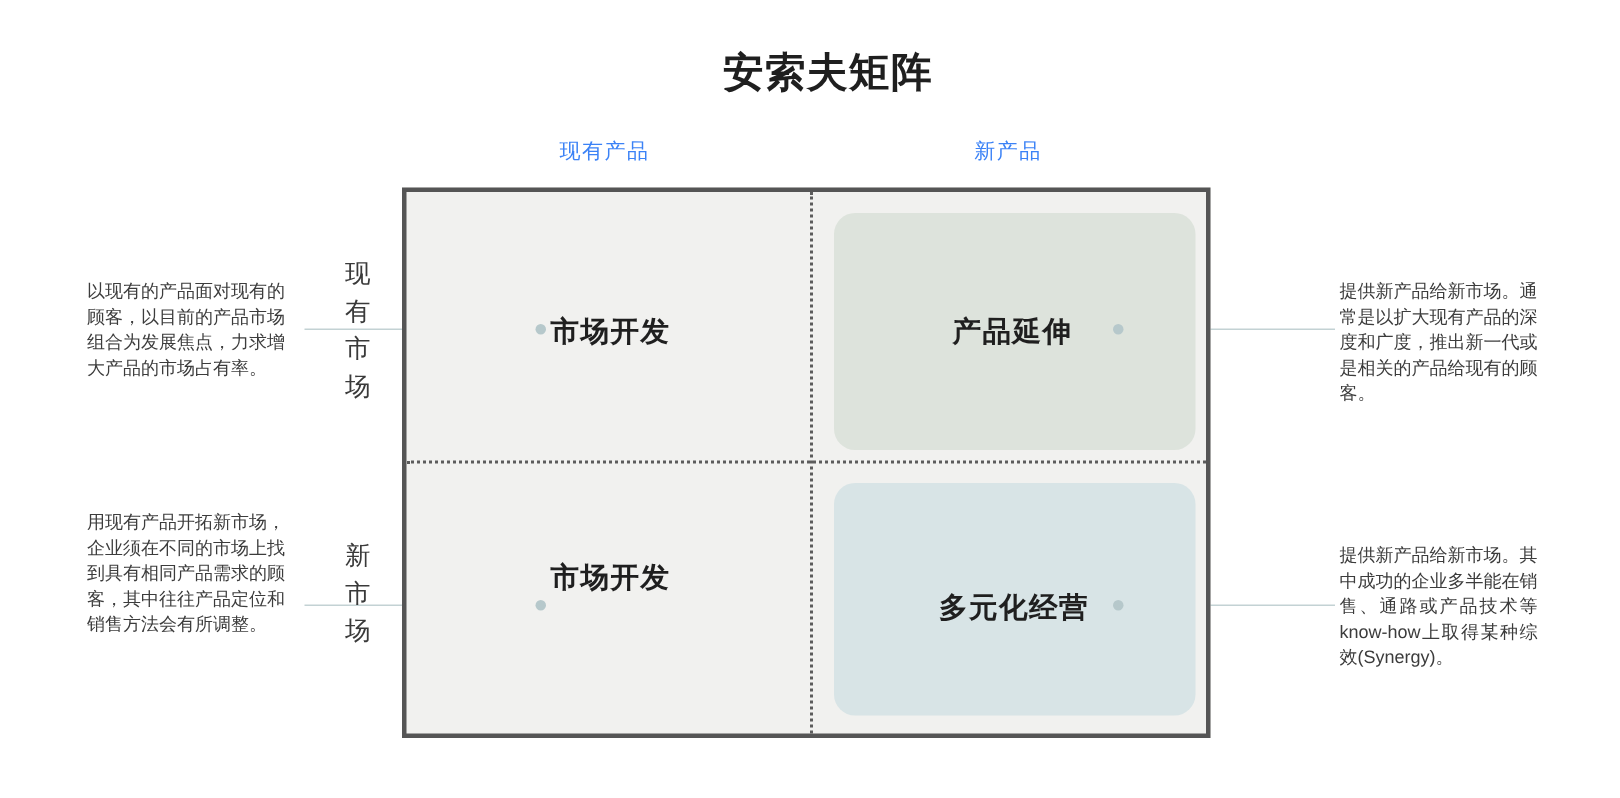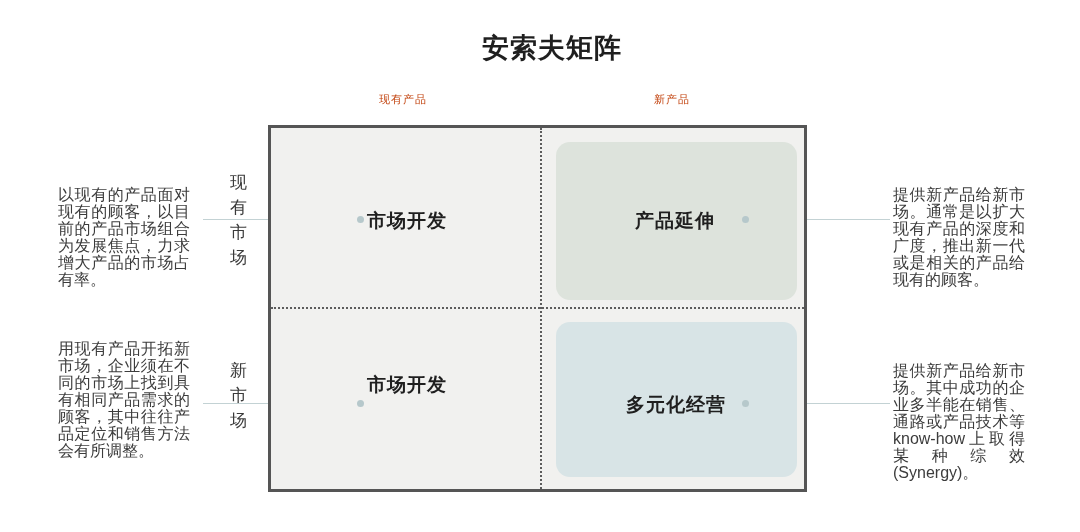--- a/index.html
+++ b/index.html
@@ -28,22 +28,22 @@
     font-weight: bold;
     letter-spacing: 1px;
     color: #1f1f1f;
     margin-left: 12px;
   }
 
   
   .col-head {
     position: absolute;
     top: 92px;
-    font-size: 11px;
-    color: #c2410c;
+    font-size: 14px;
+    color: #3b82f6;
     letter-spacing: 1px;
     text-align: center;
     white-space: nowrap;
   }
   .col-head.existing { left: 333px; width: 140px; }
   .col-head.new      { left: 602px; width: 140px; }
 
   
   .matrix-frame {
     position: absolute;
@@ -110,21 +110,21 @@
     line-height: 25px;
   }
   .row-label span { display: block; }
   .row-label.existing { top: 170px; }
   .row-label.new      { top: 358px; }
 
   
   .desc {
     position: absolute;
     width: 132px;
-    font-size: 16px;
+    font-size: 12px;
     line-height: 17px;
     color: #3c3c3c;
     text-align: justify;
   }
   .desc.d-tl { left: 58px;  top: 186px; }
   .desc.d-bl { left: 58px;  top: 340px; }
   .desc.d-tr { left: 893px; top: 186px; }
   .desc.d-br { left: 893px; top: 362px; }
 
   

